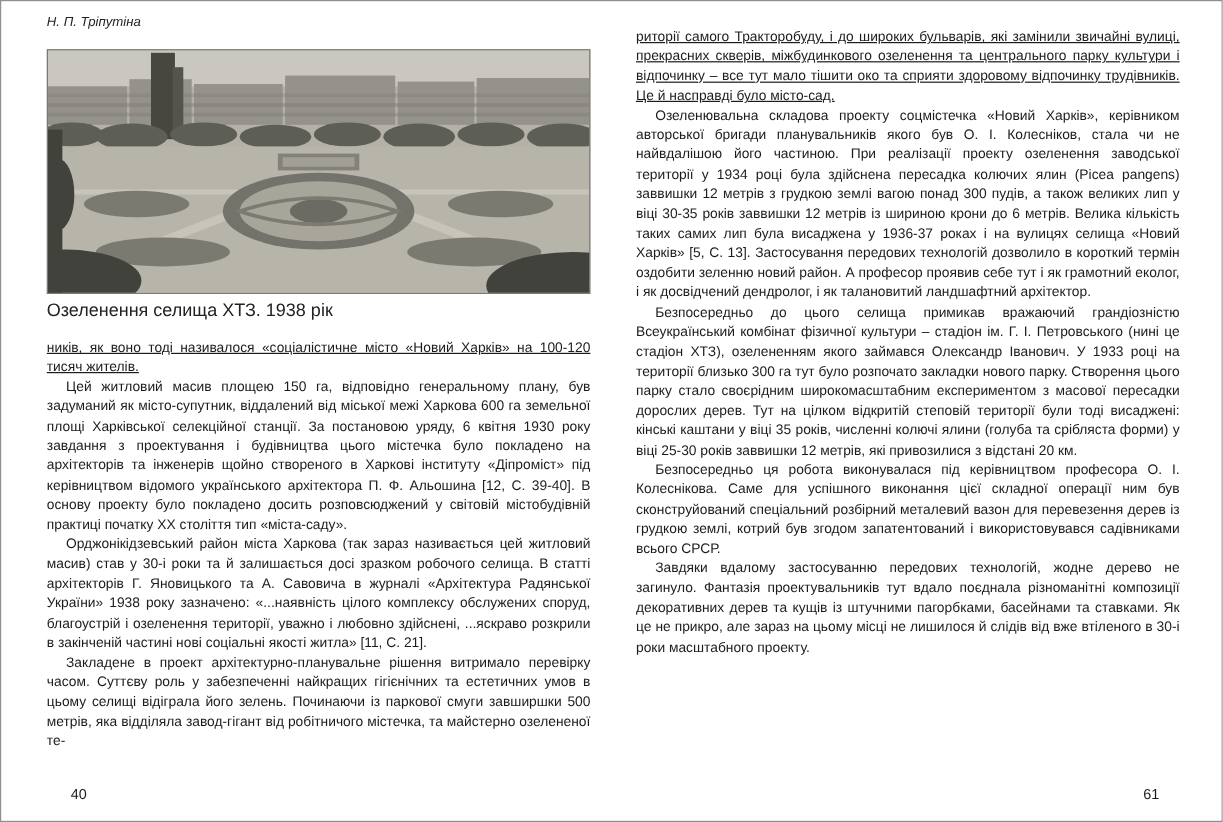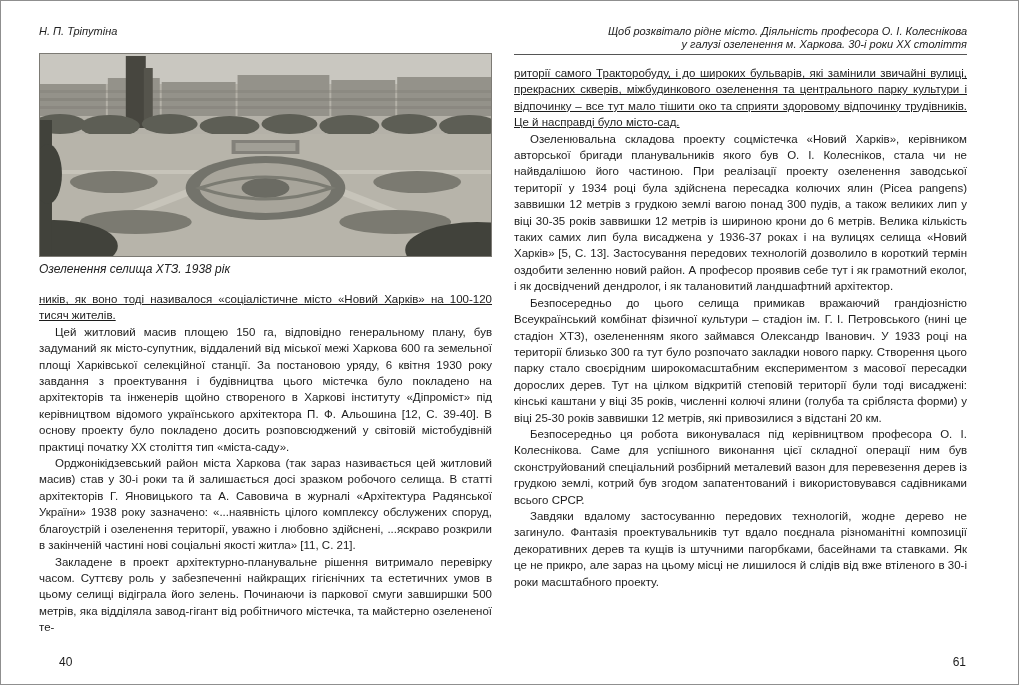--- a/index.html
+++ b/index.html
@@ -7,24 +7,25 @@
     position:relative;
     width:1017px;height:683px;
     background:#ffffff;
     border:1px solid #8f8f8f;
     overflow:hidden;
     font-family:"Liberation Sans", sans-serif;
     color:#1c1c1c;
   }
   .spread{
     position:absolute;
-    left:38px;top:24px;
+    left:38px;top:12px;
     width:944px;
     display:flex;
     gap:22px;
+    justify-content:space-between;
   }
   .page{width:453px;}
   .running-head{
     font-size:11px;
     font-style:italic;
     line-height:13px;
     color:#222;
   }
   .running-head.left{text-align:left;}
   .running-head.right{
@@ -34,22 +35,21 @@
   }
   .photo-frame{
     margin-top:15px;
     width:451px;height:202px;
     border:1px solid #7c7a74;
     background:#b4b1a8;
   }
   .photo-svg{display:block;width:100%;height:100%;}
   .caption{
     margin-top:5px;
-    font-size:12px;
-    font-style:italic;
+    font-size:15px;
     color:#222;
   }
   .body-text{
     margin-top:15px;
     font-size:11.5px;
     line-height:16.4px;
     text-align:justify;
   }
   .body-text.right-col{margin-top:10px;}
   .body-text p{margin:0;text-indent:16px;}
@@ -133,24 +133,20 @@
 
       <div class="body-text">
         <p class="cont">ників, як воно тоді називалося «соціалістичне місто «Новий Харків» на 100-120 тисяч жителів.</p>
         <p>Цей житловий масив площею 150 га, відповідно генеральному плану, був задуманий як місто-супутник, віддалений від міської межі Харкова 600 га земельної площі Харківської селекційної станції. За постановою уряду, 6 квітня 1930 року завдання з проектування і будівництва цього містечка було покладено на архітекторів та інженерів щойно створеного в Харкові інституту «Діпроміст» під керівництвом відомого українського архітектора П. Ф. Альошина [12, С. 39-40]. В основу проекту було покладено досить розповсюджений у світовій містобудівній практиці початку XX століття тип «міста-саду».</p>
         <p>Орджонікідзевський район міста Харкова (так зараз називається цей житловий масив) став у 30-і роки та й залишається досі зразком робочого селища. В статті архітекторів Г. Яновицького та А. Савовича в журналі «Архітектура Радянської України» 1938 року зазначено: «...наявність цілого комплексу обслужених споруд, благоустрій і озеленення території, уважно і любовно здійснені, ...яскраво розкрили в закінченій частині нові соціальні якості житла» [11, С. 21].</p>
         <p>Закладене в проект архітектурно-планувальне рішення витримало перевірку часом. Суттєву роль у забезпеченні найкращих гігієнічних та естетичних умов в цьому селищі відіграла його зелень. Починаючи із паркової смуги завширшки 500 метрів, яка відділяла завод-гігант від робітничого містечка, та майстерно озелененої те-</p>
       </div>
     </div>
 
     <div class="page">
-      <div class="running-head right">
-        <div>Щоб розквітало рідне місто. Діяльність професора О. І. Колеснікова</div>
-        <div>у галузі озеленення м. Харкова. 30-і роки XX століття</div>
-      </div>
 
       <div class="body-text right-col">
         <p class="cont">риторії самого Тракторобуду, і до широких бульварів, які замінили звичайні вулиці, прекрасних скверів, міжбудинкового озеленення та центрального парку культури і відпочинку – все тут мало тішити око та сприяти здоровому відпочинку трудівників. Це й насправді було місто-сад.</p>
         <p>Озеленювальна складова проекту соцмістечка «Новий Харків», керівником авторської бригади планувальників якого був О. І. Колесніков, стала чи не найвдалішою його частиною. При реалізації проекту озеленення заводської території у 1934 році була здійснена пересадка колючих ялин (Picea pangens) заввишки 12 метрів з грудкою землі вагою понад 300 пудів, а також великих лип у віці 30-35 років заввишки 12 метрів із шириною крони до 6 метрів. Велика кількість таких самих лип була висаджена у 1936-37 роках і на вулицях селища «Новий Харків» [5, С. 13]. Застосування передових технологій дозволило в короткий термін оздобити зеленню новий район. А професор проявив себе тут і як грамотний еколог, і як досвідчений дендролог, і як талановитий ландшафтний архітектор.</p>
         <p>Безпосередньо до цього селища примикав вражаючий грандіозністю Всеукраїнський комбінат фізичної культури – стадіон ім. Г. І. Петровського (нині це стадіон ХТЗ), озелененням якого займався Олександр Іванович. У 1933 році на території близько 300 га тут було розпочато закладки нового парку. Створення цього парку стало своєрідним широкомасштабним експериментом з масової пересадки дорослих дерев. Тут на цілком відкритій степовій території були тоді висаджені: кінські каштани у віці 35 років, численні колючі ялини (голуба та срібляста форми) у віці 25-30 років заввишки 12 метрів, які привозилися з відстані 20 км.</p>
         <p>Безпосередньо ця робота виконувалася під керівництвом професора О. І. Колеснікова. Саме для успішного виконання цієї складної операції ним був сконструйований спеціальний розбірний металевий вазон для перевезення дерев із грудкою землі, котрий був згодом запатентований і використовувався садівниками всього СРСР.</p>
         <p>Завдяки вдалому застосуванню передових технологій, жодне дерево не загинуло. Фантазія проектувальників тут вдало поєднала різноманітні композиції декоративних дерев та кущів із штучними пагорбками, басейнами та ставками. Як це не прикро, але зараз на цьому місці не лишилося й слідів від вже втіленого в 30-і роки масштабного проекту.</p>
       </div>
     </div>
 

